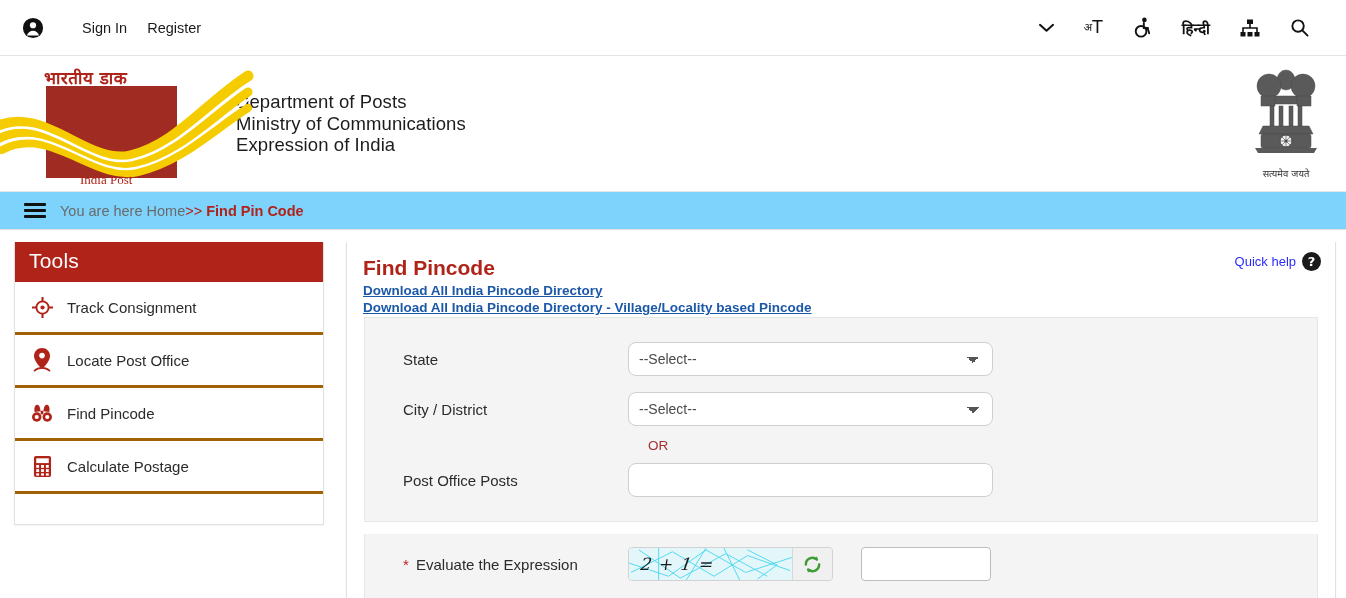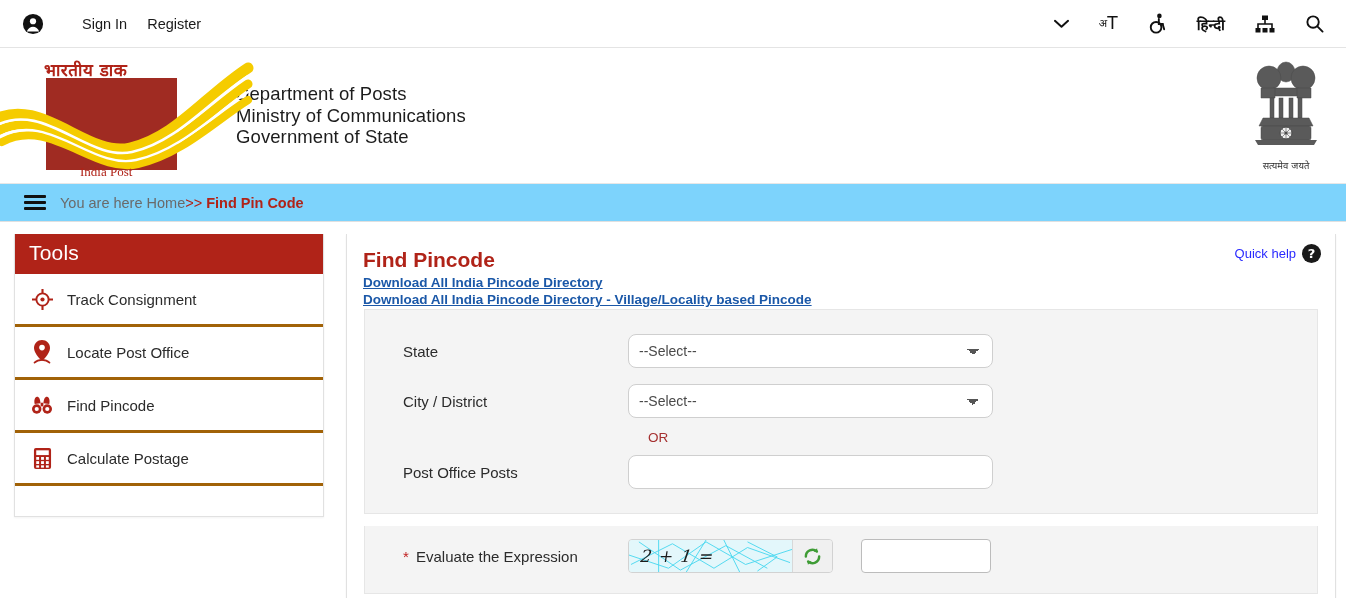--- a/index.html
+++ b/index.html
@@ -6,26 +6,26 @@
   html, body {
     margin: 0; padding: 0;
     width: 1346px; height: 598px;
     background: #ffffff;
     font-family: "Liberation Sans", sans-serif;
     overflow: hidden;
   }
 
   
   .utility-bar {
-    height: 48px;
+    height: 56px;
     background: #ffffff;
     border-bottom: 1px solid #e4e4e4;
     display: flex;
     align-items: center;
-    padding: 0 18px 0 22px;
+    padding: 0 33px 0 22px;
     position: relative;
   }
   .util-left { display: flex; align-items: center; gap: 0; }
   .account-icon { width: 22px; height: 22px; display:block; margin-right: 28px; }
   .util-link {
     font-size: 14.5px; color: #1b1b1b; text-decoration: none;
     padding: 4px 10px; white-space: nowrap;
   }
   .util-right {
     margin-left: auto; display: flex; align-items: center; gap: 30px;
@@ -249,21 +249,21 @@
       <path d="M6 70 C56 42 100 104 145 94 C190 84 222 46 258 22" stroke="#f5cc00" stroke-width="9" fill="none" stroke-linecap="round"></path>
       <path d="M12 80 C60 54 104 112 148 102 C192 92 226 58 258 38" stroke="#f5cc00" stroke-width="8" fill="none" stroke-linecap="round"></path>
       <path d="M3 65 C53 36 97 100 142 90 C187 80 218 40 258 14" stroke="#ffffff" stroke-width="2.6" fill="none" stroke-linecap="round"></path>
       <path d="M9 75 C58 48 102 108 146 98 C191 88 224 52 258 30" stroke="#ffffff" stroke-width="2.4" fill="none" stroke-linecap="round"></path>
     </svg>
     <div class="logo-en">India Post</div>
   </div>
   <div class="dept-text">
     <div>Department of Posts</div>
     <div>Ministry of Communications</div>
-    <div>Government of State</div>
+    <div>Expression of India</div>
   </div>
   <div class="emblem">
     <svg width="74" height="96" viewBox="0 0 74 96">
       <g fill="#5a5a5a" stroke="#4a4a4a" stroke-width="0.5">
         <ellipse cx="37" cy="14" rx="9" ry="10"></ellipse>
         <ellipse cx="20" cy="20" rx="12" ry="12"></ellipse>
         <ellipse cx="54" cy="20" rx="12" ry="12"></ellipse>
         <path d="M24 30h26v8H24z"></path>
         <path d="M12 30h14v10H12zM48 30h14v10H48z"></path>
         <rect x="21" y="40" width="4" height="20"></rect>

